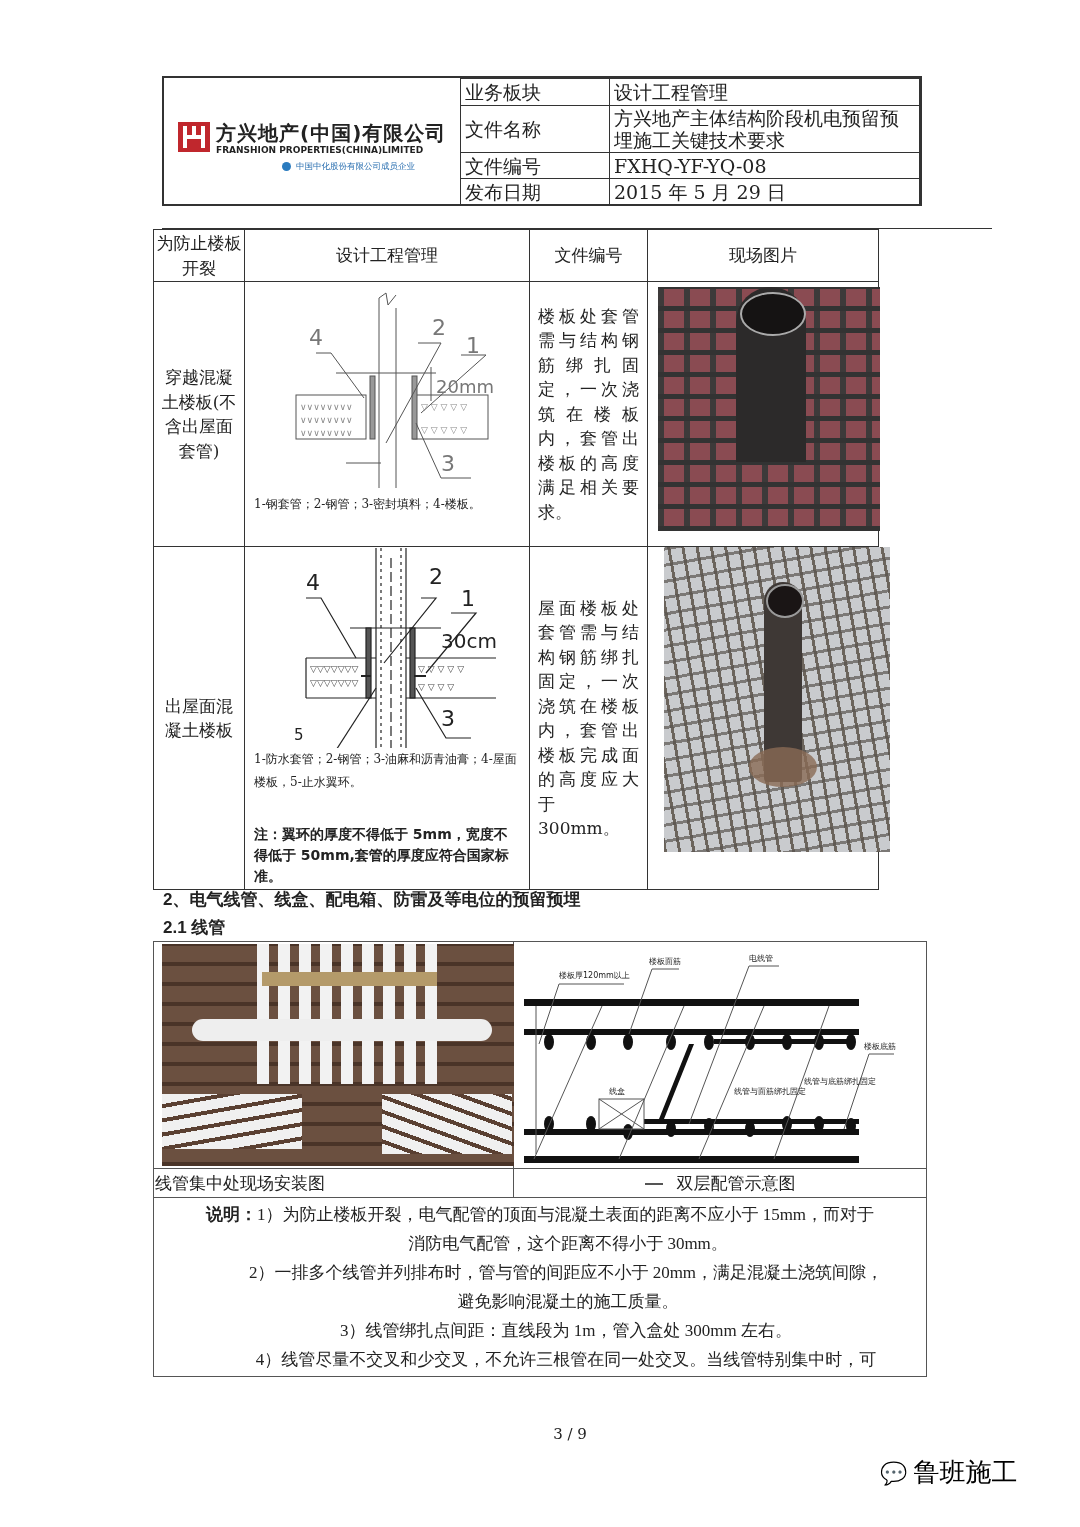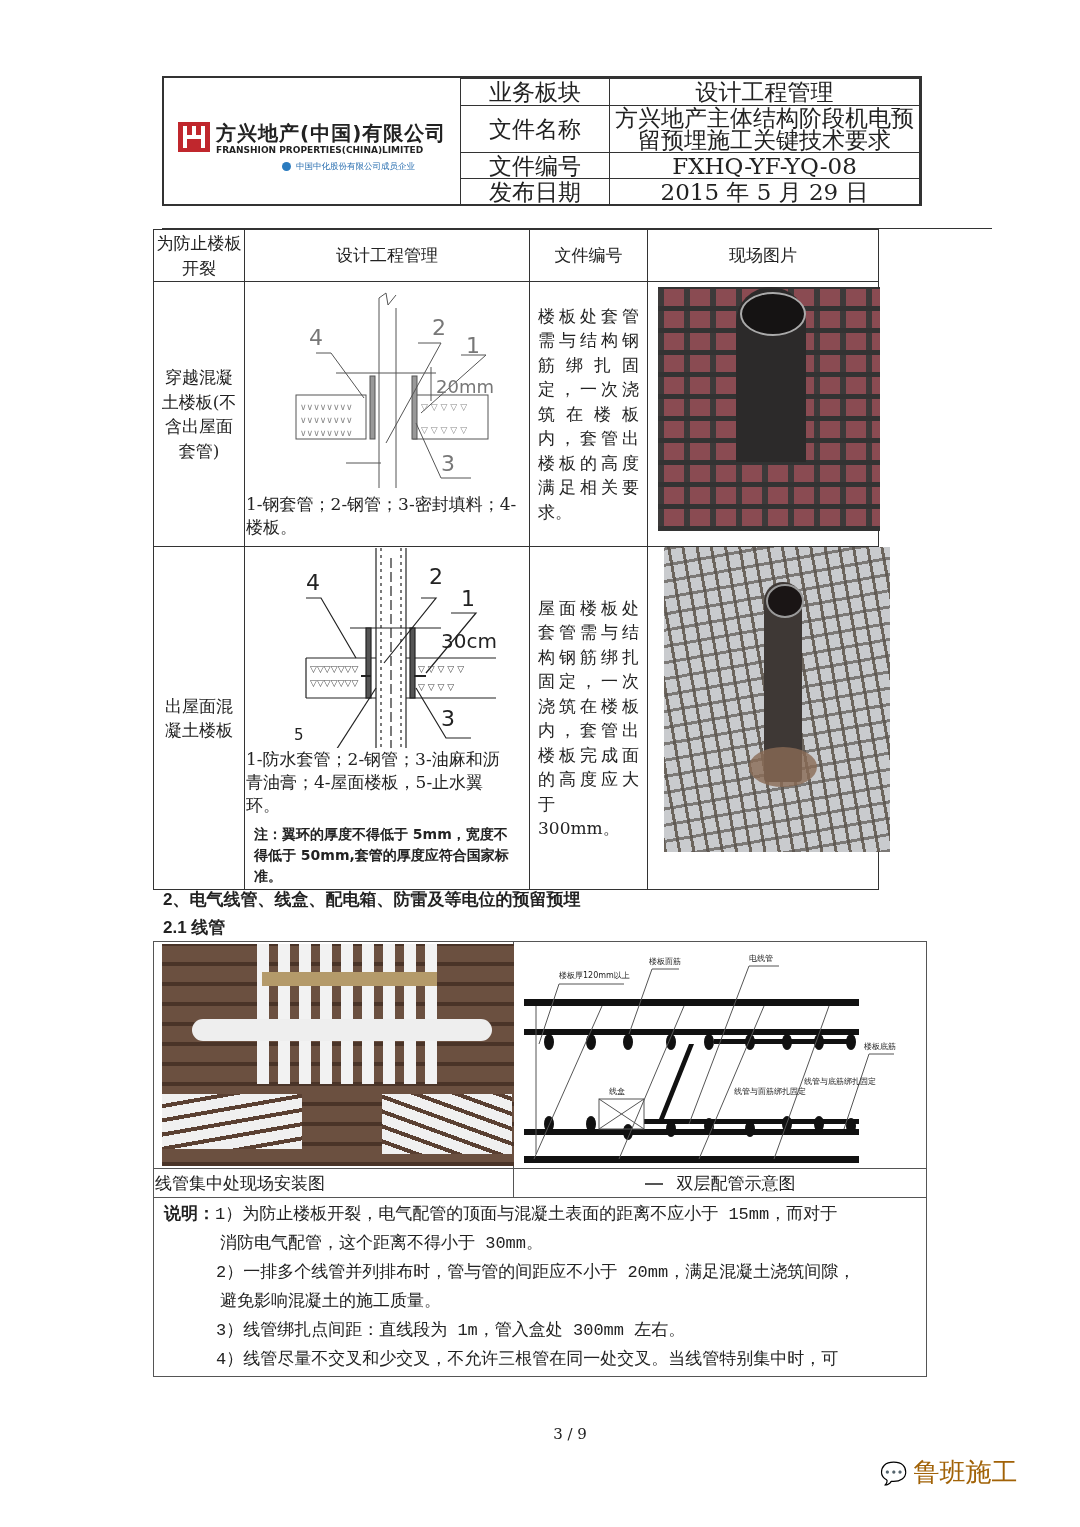--- a/index.html
+++ b/index.html
@@ -2,40 +2,40 @@
 <html><head>
 <meta charset="utf-8">
 <style>
   html,body{margin:0;padding:0;background:#fff;}
   body{width:1080px;height:1527px;position:relative;overflow:hidden;font-family:"DejaVu Serif","Liberation Serif",serif;color:#222;}
   .abs{position:absolute;}
   
   .hdr{left:162px;top:76px;width:760px;height:130px;border:2px solid #333;box-sizing:border-box;}
   .hdr-logo{left:0;top:0;width:296px;height:126px;border-right:1px solid #333;text-align:right;}
   .hdr table{position:absolute;left:296px;top:0;width:460px;height:126px;border-collapse:collapse;}
-  .hdr td{border:1px solid #333;text-align:center;font-size:23px;line-height:22px;padding:0 4px;}
+  .hdr td{border:1px solid #333;text-align:left;font-size:19px;line-height:22px;padding:0 4px;}
   .hdr td.k{width:140px;}
   .hr-line{left:162px;top:228px;width:830px;height:1px;background:#333;}
   
   .mt{left:153px;top:229px;width:726px;border-collapse:collapse;}
   .mt td{border:1px solid #333;vertical-align:middle;font-size:17px;line-height:24.5px;}
   .cell-c{text-align:center;}
   .fix{padding:0 8px;text-align:justify;}
   .diag{position:relative;}
-  .cap{font-size:17px;line-height:23px;padding:0 0;}
+  .cap{font-size:12px;line-height:23px;padding:0 8px;}
   .note{font-size:14px;line-height:21px;font-weight:bold;font-family:"DejaVu Sans","Liberation Sans",sans-serif;padding:0 8px;}
   .photo{position:absolute;}
   .h2{font-family:"Liberation Sans","DejaVu Sans",sans-serif;font-weight:bold;font-size:17px;}
   
   .t21{left:153px;top:941px;width:774px;border-collapse:collapse;}
   .t21 td{border:1px solid #555;font-size:17px;}
-  .desc{font-family:Liberation Mono, monospace;font-size:15.5px;line-height:29px;padding:2px 10px;}
+  .desc{font-family:Liberation Serif, serif;font-size:15.5px;line-height:29px;padding:2px 10px;text-align:center;}
   .desc .ind{padding-left:56px;}
   .pg{left:520px;top:1425px;width:100px;text-align:center;font-size:15px;}
-  .wm{left:880px;top:1455px;font-size:26px;color:#a16207;font-family:"DejaVu Sans",sans-serif;}
+  .wm{left:880px;top:1455px;font-size:26px;color:#000000;font-family:"DejaVu Sans",sans-serif;}
 </style>
 </head>
 <body>
 
 <div class="abs hdr">
   <div class="abs hdr-logo">
     <svg class="abs" style="left:14px;top:44px" width="32" height="30">
       <rect x="0" y="0" width="32" height="30" fill="#c0272d"></rect>
       <rect x="5" y="4" width="4" height="22" fill="#fff"></rect>
       <rect x="23" y="4" width="4" height="22" fill="#fff"></rect>

